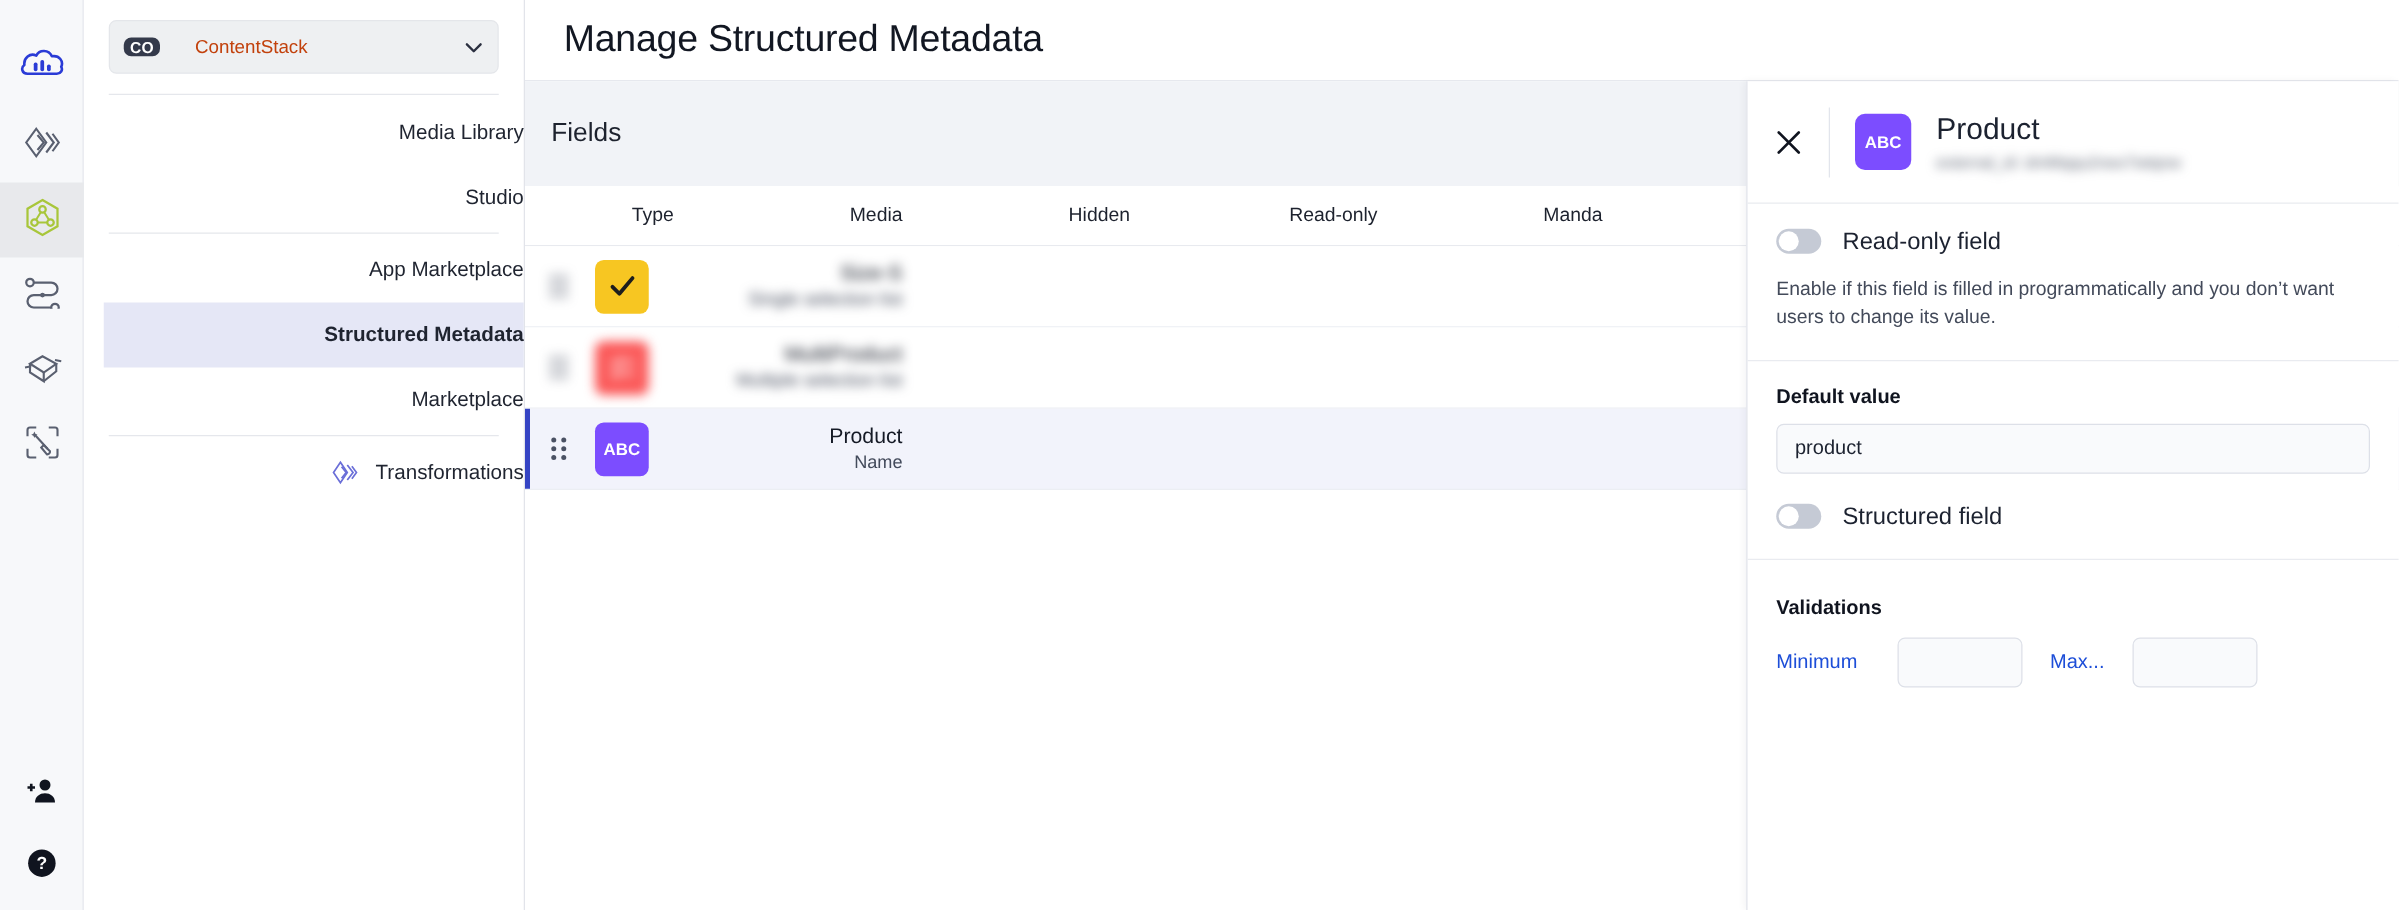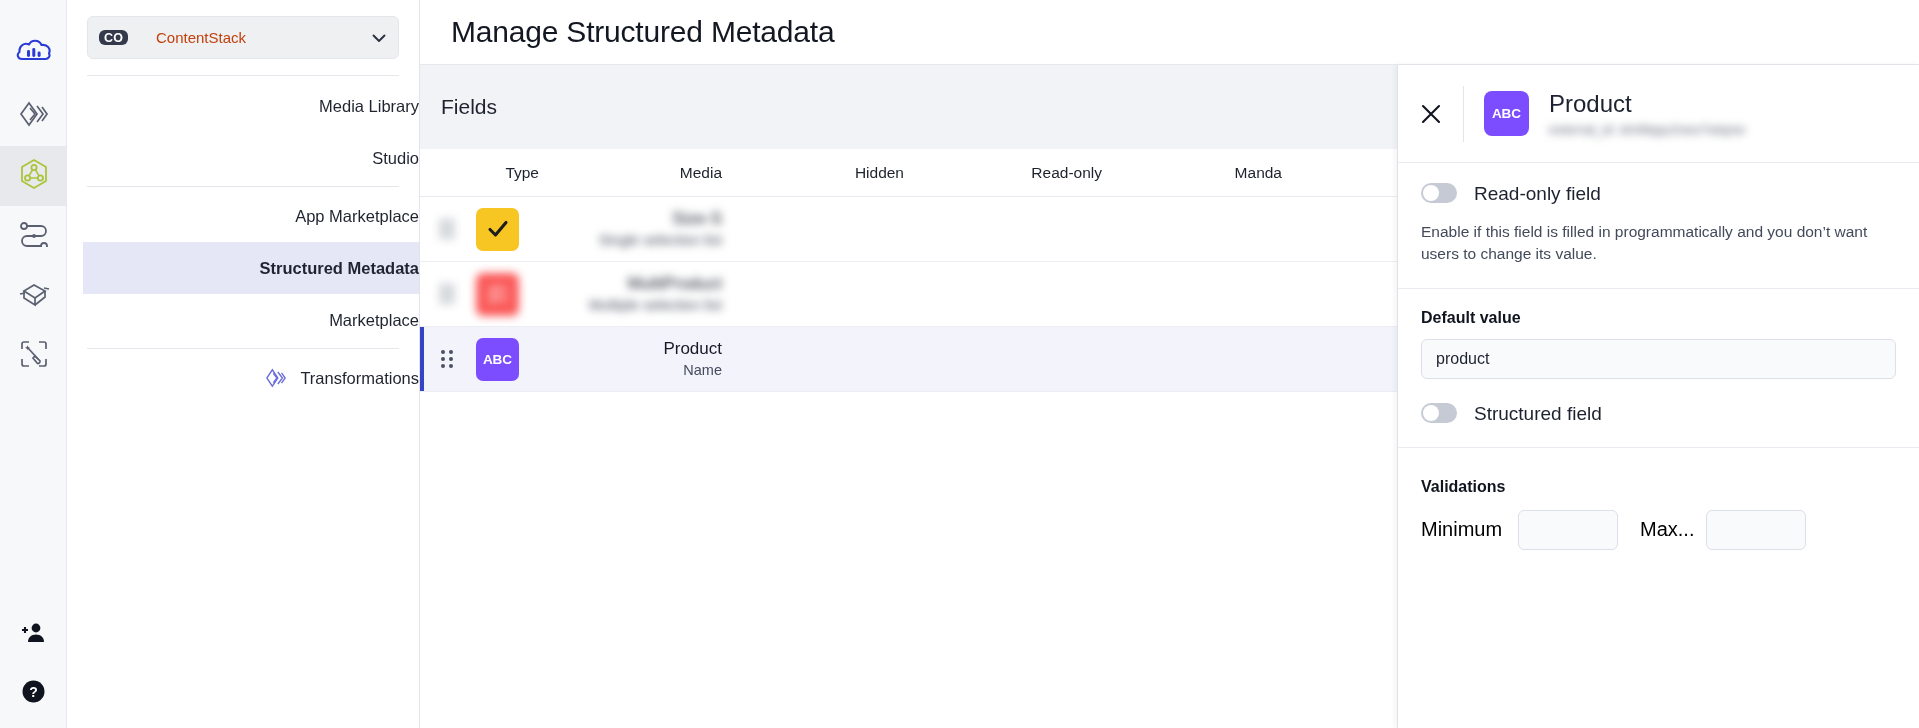--- a/index.html
+++ b/index.html
@@ -170,21 +170,21 @@
   .field-label { font-size: 16px; font-weight: bold; color: #10141f; }
   .txtinput {
     margin-top: 12px; width: 100%; height: 40px;
     border: 1px solid #dde0e8; border-radius: 6px; background: #f9fafc;
     padding: 0 14px; font-size: 16px; color: #1c2230;
     font-family: "Liberation Sans", sans-serif;
   }
   .txtinput::placeholder { color: #9aa1b0; }
   .mand-row { margin-top: 24px; }
   .val-row { display: flex; align-items: center; margin-top: 14px; }
-  .val-lbl { font-size: 20px; color: #000000; }
+  .val-lbl { font-size: 16px; color: #1d4ed8; }
   .val-lbl.min { width: 97px; flex: 0 0 97px; }
   .val-lbl.max { width: 66px; flex: 0 0 66px; margin-left: 22px; }
   .val-input {
     width: 100px; height: 40px; border: 1px solid #dde0e8; border-radius: 6px;
     background: #f9fafc; padding: 0 11px; font-size: 16px;
     font-family: "Liberation Sans", sans-serif;
   }
   .spacer { flex: 1 1 auto; }
 </style>
 </head>

